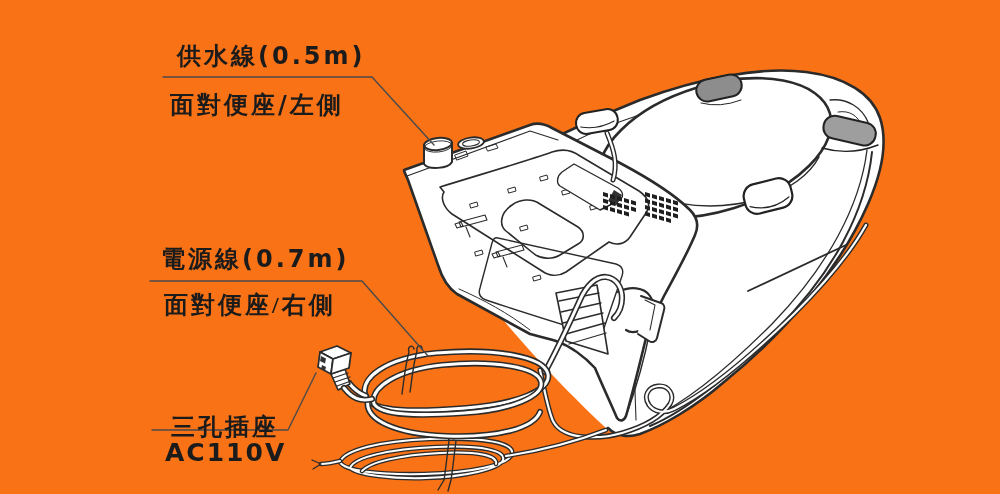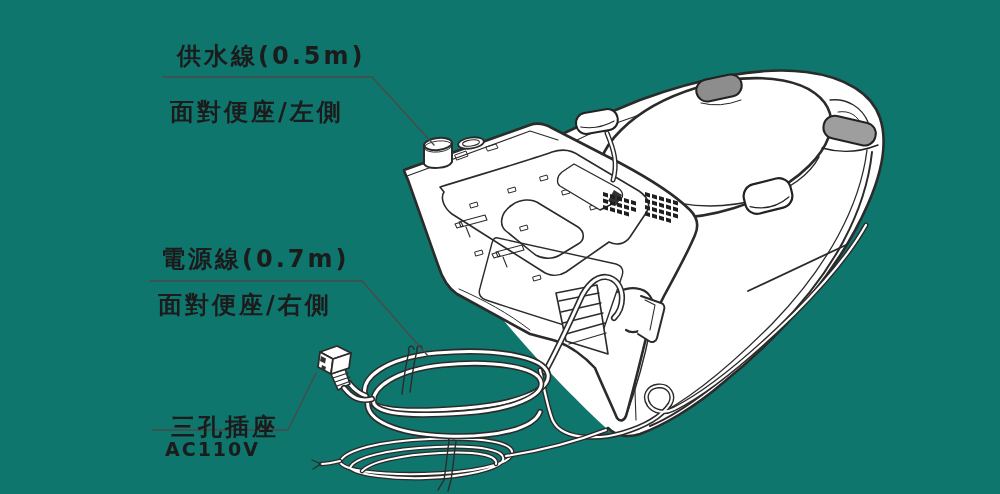--- a/index.html
+++ b/index.html
@@ -1,23 +1,23 @@
 <!DOCTYPE html>
 <html><head>
 <meta charset="utf-8">
 <style>
   html,body{margin:0;padding:0;background:#fff;}
   .stage{
-    position:relative;width:1000px;height:494px;background:#0f766e;overflow:hidden;
+    position:relative;width:1000px;height:494px;background:#f97316;overflow:hidden;
     font-family:"DejaVu Sans","Liberation Sans",sans-serif;
   }
   .art{position:absolute;left:0;top:0;width:1000px;height:494px;}
   .lbl{position:absolute;font-size:24px;font-weight:600;letter-spacing:3px;
        white-space:nowrap;color:#1b1b1b;}
-  .lbl.latin{font-size:19px;letter-spacing:2px;}
+  .lbl.latin{font-size:25px;letter-spacing:2px;}
 </style>
 </head>
 <body>
 
 <div class="stage">
 
   <svg class="art" viewBox="0 0 1000 494" fill="none" stroke-linecap="round" stroke-linejoin="round">
 
     <g stroke="#2b2b2b">
 
@@ -230,21 +230,21 @@
     </g>
 
     <g stroke="#4a4a4a" stroke-width="1.4">
       <path d="M163,77 L372,77 L434,145"></path>
       <path d="M150,281 L362,281 L428,356"></path>
       <path d="M152,430 L288,430 L316,373"></path>
     </g>
   </svg>
 
   <div class="lbl" style="left:177px;top:40px;">供水線(0.5m)</div>
-  <div class="lbl" style="left:170px;top:96px;">面對便座/左側</div>
+  <div class="lbl" style="left:170px;top:89px;">面對便座/左側</div>
 
   <div class="lbl" style="left:161px;top:243px;">電源線(0.7m)</div>
-  <div class="lbl" style="left:158px;top:289px;">面對便座/右側</div>
+  <div class="lbl" style="left:164px;top:289px;font-family:Liberation Serif, serif;">面對便座/右側</div>
 
   <div class="lbl" style="left:171px;top:411px;">三孔插座</div>
   <div class="lbl latin" style="left:165px;top:438px;">AC110V</div>
 
 </div>
 
 </body></html>

